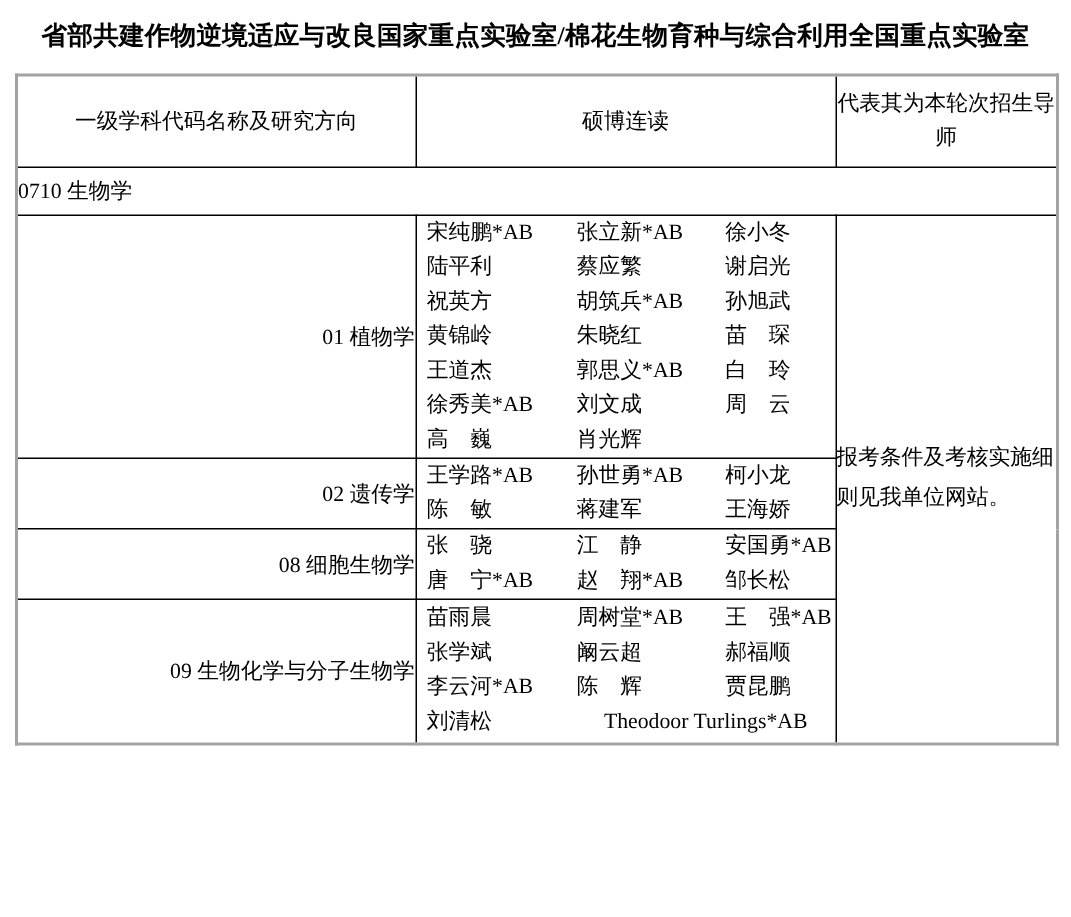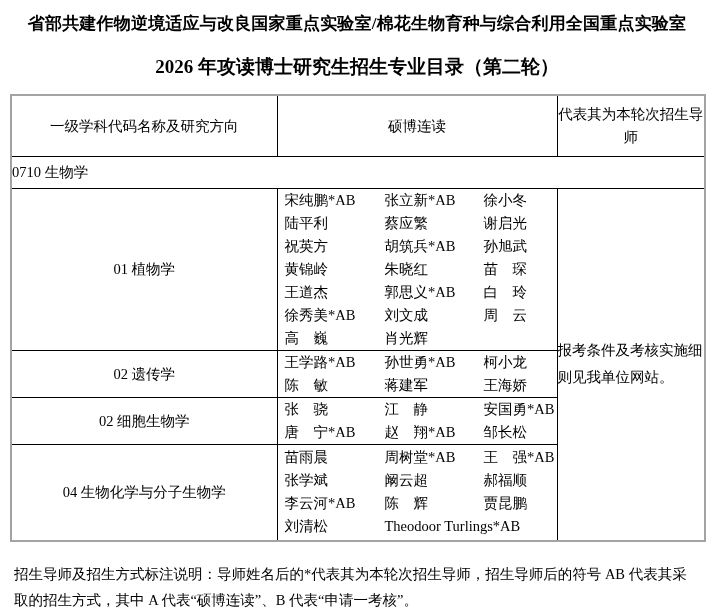--- a/index.html
+++ b/index.html
@@ -51,59 +51,58 @@
     padding: 0 11px;
   }
   td.section-cell {
     height: 31px;
     padding-left: 6px;
     text-align: left;
     margin-left: 44px;
   }
   td.major-cell {
     padding-left: 7px;
-    text-align: center;
+    text-align: right;
   }
   .r01 { height: 160px; }
   .r02 { height: 47px; margin-left: 36px; }
   .r03 { height: 47px; }
   .r04 { height: 96px; }
   .tgrid {
     display: grid;
     grid-template-columns: 100px 99px auto;
     padding-left: 7px;
     align-content: center;
   }
   .tname {
     line-height: 23px;
     white-space: nowrap;
     overflow: visible;
   }
-  .tname.wide { grid-column: span 2; }
+  .tname.wide { grid-column: span 2; text-align: center; }
   td.req-cell {
     text-align: left;
     line-height: 27px;
     padding: 0 13px;
     vertical-align: middle;
   }
   .footer-note {
     margin: 19px 14px 0 14px;
     font-size: 14.5px;
     line-height: 26px;
     text-align: left;
   }
 </style>
 </head>
 <body>
 
 <div class="page">
 
   <div class="title1">省部共建作物逆境适应与改良国家重点实验室/棉花生物育种与综合利用全国重点实验室</div>
 
-  <div class="title2">2026 年攻读博士研究生招生专业目录（第二轮）</div>
 
   <table class="cat">
     <colgroup>
       <col style="width:266px">
       <col style="width:280px">
       <col style="width:148px">
     </colgroup>
     <tbody>
       <tr>
         <td class="hdr">一级学科代码名称及研究方向</td>
@@ -153,49 +152,48 @@
               <span class="tname">孙世勇*AB</span>
               <span class="tname">柯小龙</span>
               <span class="tname">陈　敏</span>
               <span class="tname">蒋建军</span>
               <span class="tname">王海娇</span>
             </div>
         </td>
       </tr>
 
       <tr class="r03">
-        <td class="major-cell">02 细胞生物学</td>
+        <td class="major-cell">08 细胞生物学</td>
         <td>
           <div class="tgrid">
               <span class="tname">张　骁</span>
               <span class="tname">江　静</span>
               <span class="tname">安国勇*AB</span>
               <span class="tname">唐　宁*AB</span>
               <span class="tname">赵　翔*AB</span>
               <span class="tname">邹长松</span>
             </div>
         </td>
       </tr>
 
       <tr class="r04">
-        <td class="major-cell">04 生物化学与分子生物学</td>
+        <td class="major-cell">09 生物化学与分子生物学</td>
         <td>
           <div class="tgrid">
               <span class="tname">苗雨晨</span>
               <span class="tname">周树堂*AB</span>
               <span class="tname">王　强*AB</span>
               <span class="tname">张学斌</span>
               <span class="tname">阚云超</span>
               <span class="tname">郝福顺</span>
               <span class="tname">李云河*AB</span>
               <span class="tname">陈　辉</span>
               <span class="tname">贾昆鹏</span>
               <span class="tname">刘清松</span>
               <span class="tname wide">Theodoor Turlings*AB</span>
             </div>
         </td>
       </tr>
     </tbody>
   </table>
 
-  <div class="footer-note">招生导师及招生方式标注说明：导师姓名后的*代表其为本轮次招生导师，招生导师后的符号 AB 代表其采取的招生方式，其中 A 代表“硕博连读”、B 代表“申请一考核”。</div>
 
 </div>
 
 </body></html>

